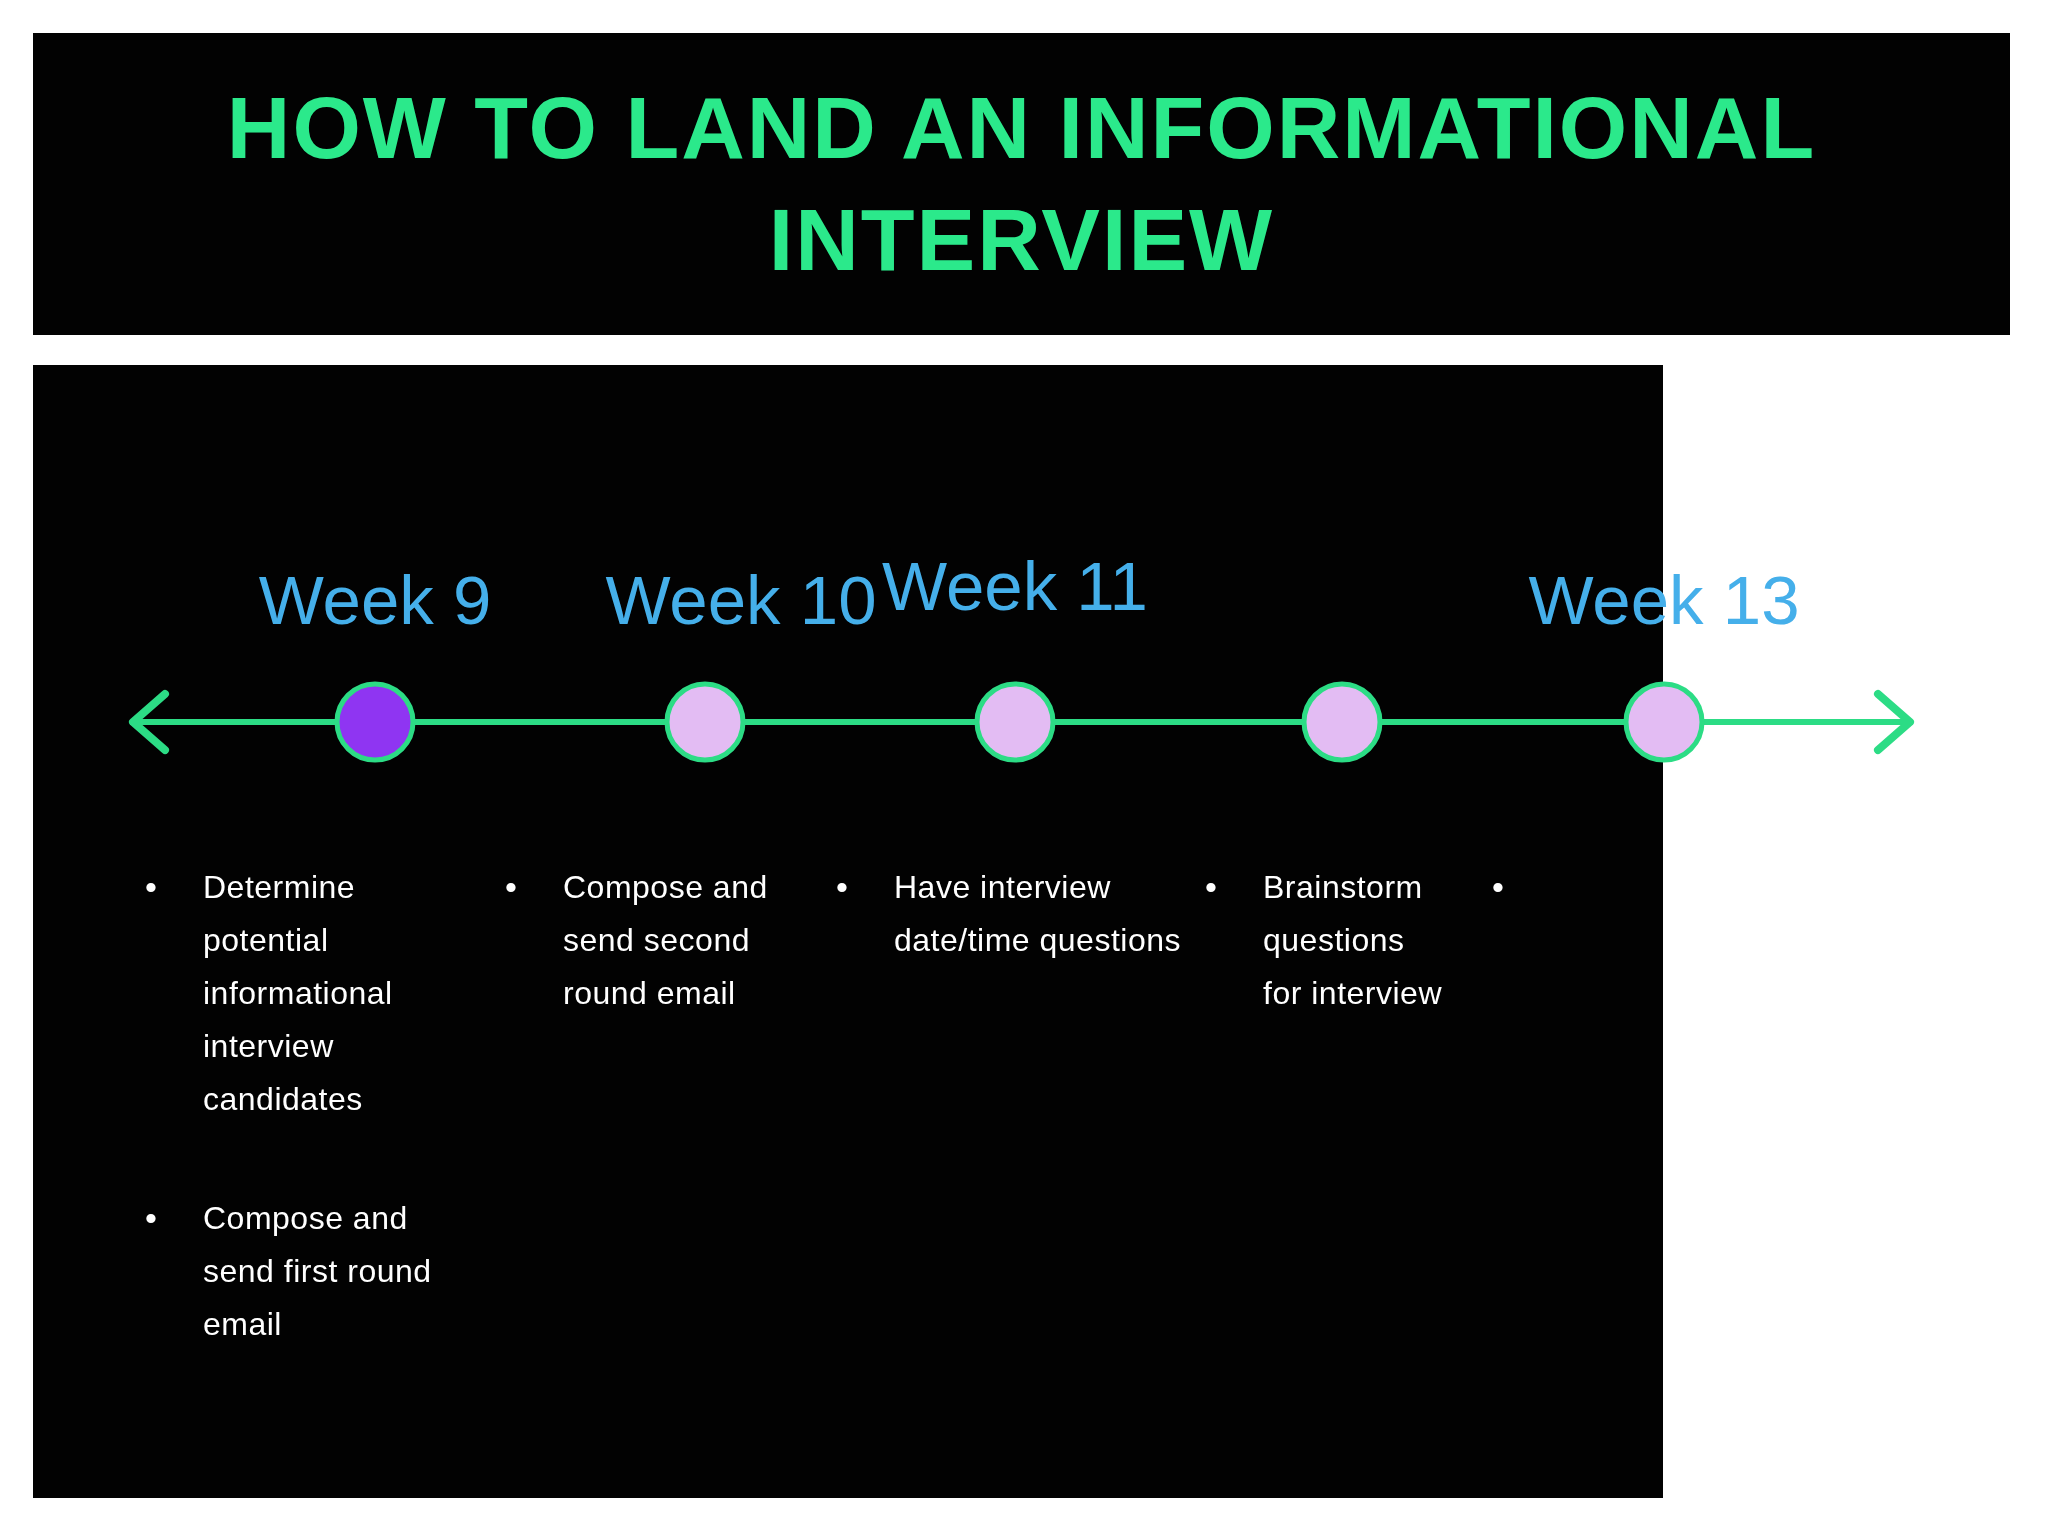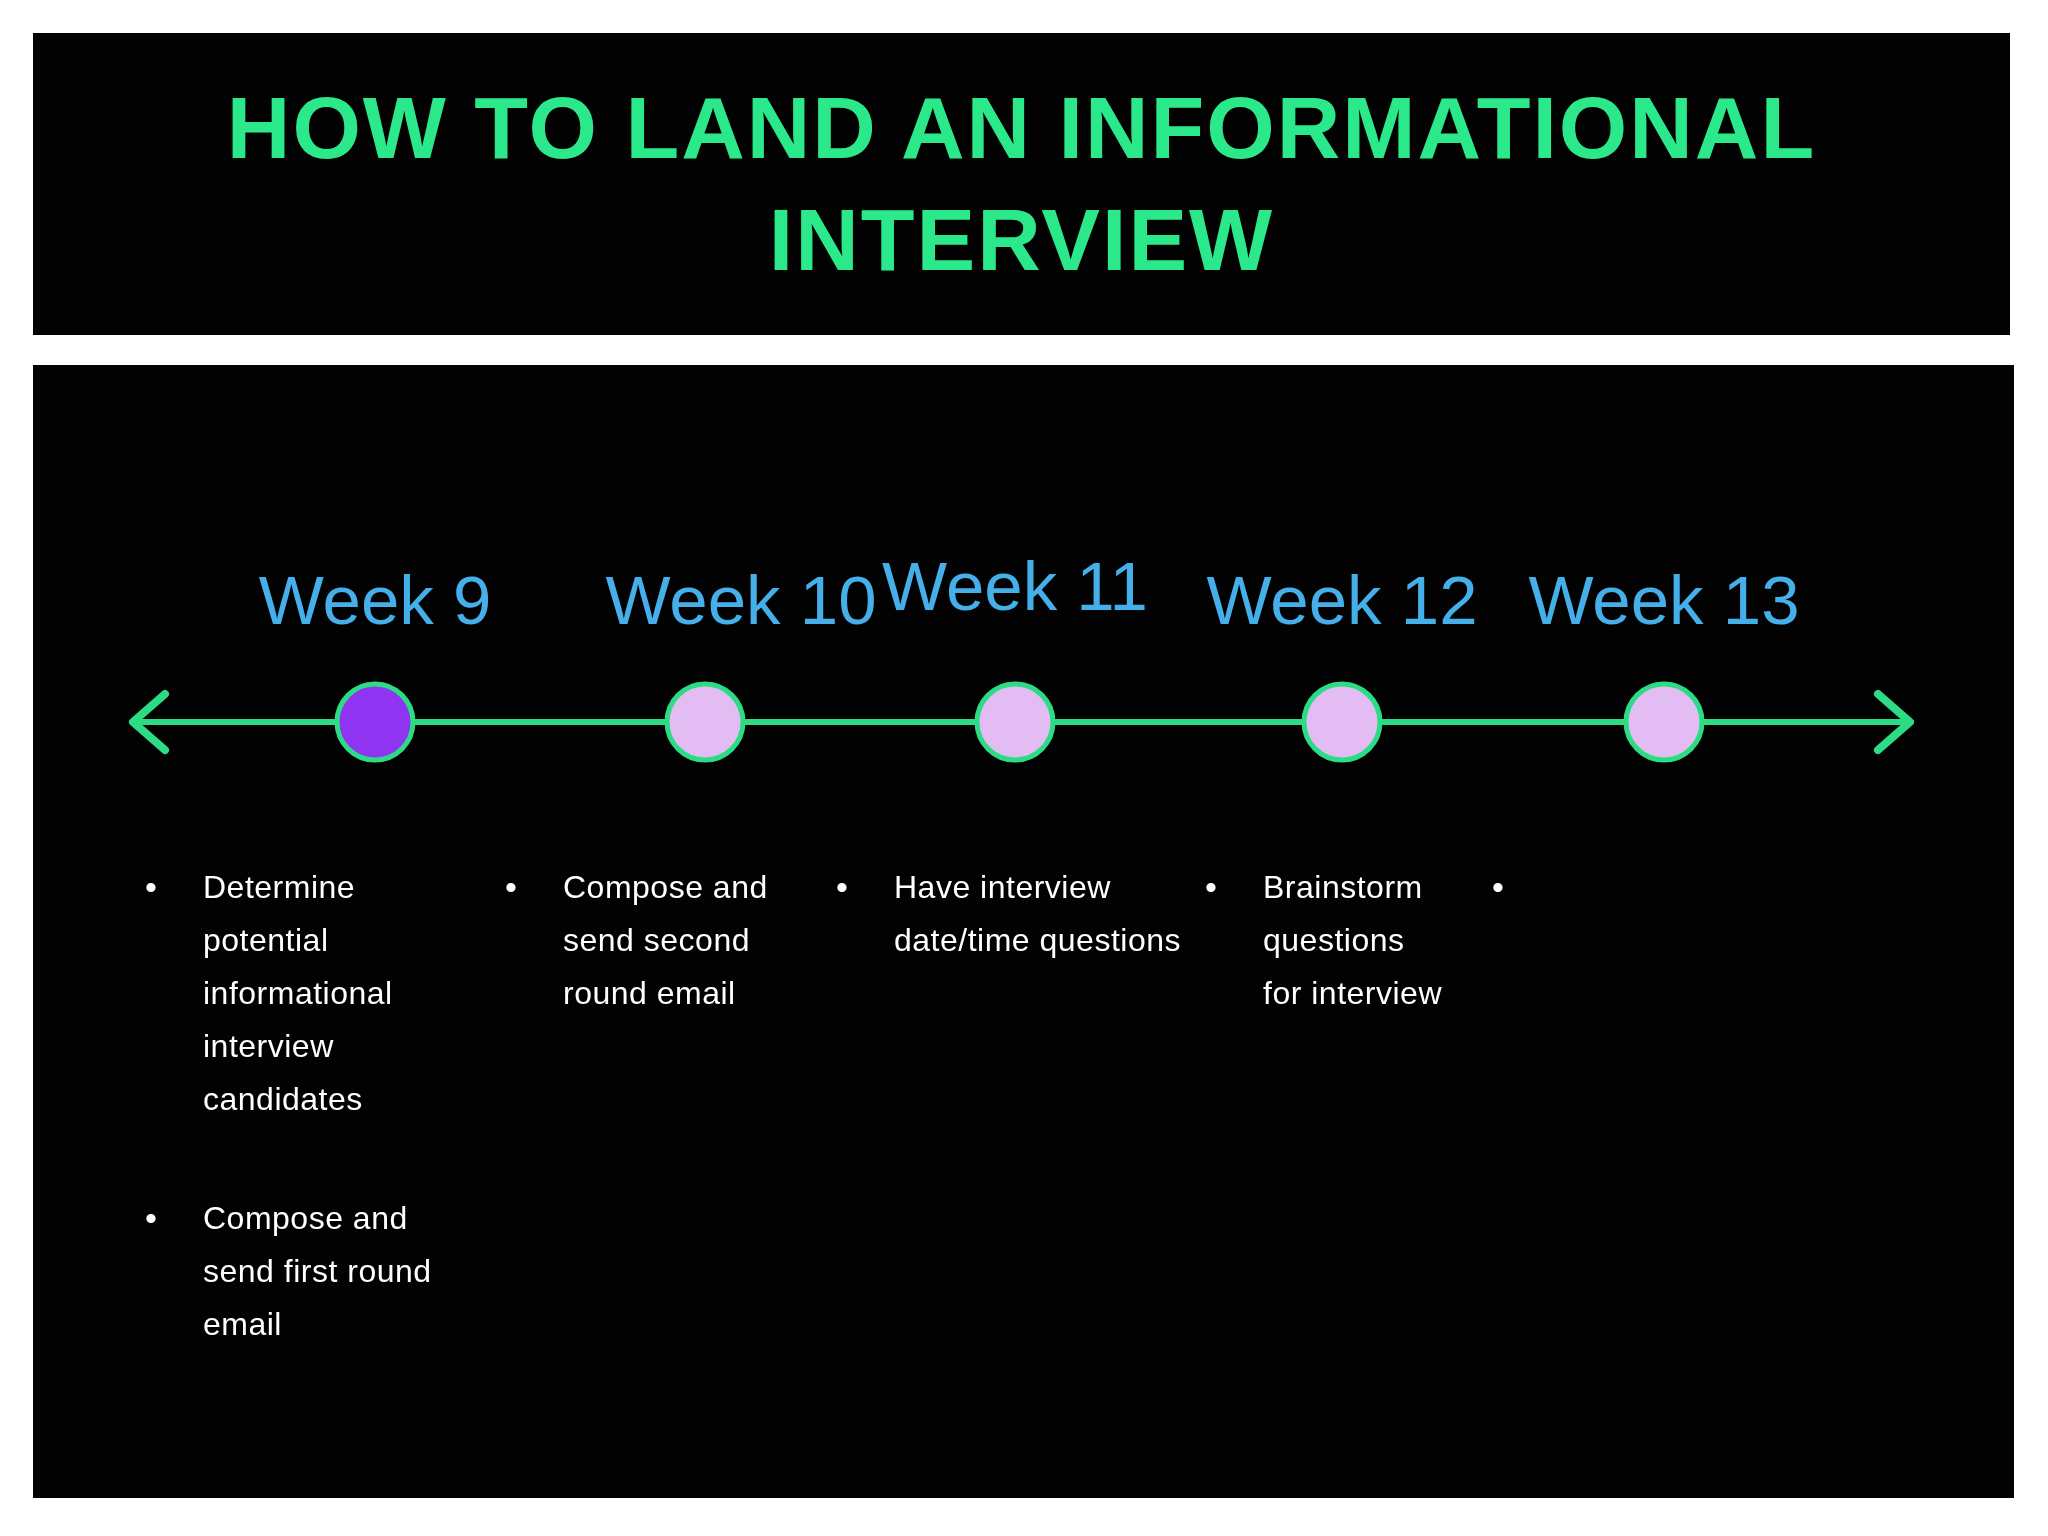--- a/index.html
+++ b/index.html
@@ -12,21 +12,21 @@
   .header-box {
     position:absolute; left:33px; top:33px; width:1977px; height:302px;
     background:#020202; display:flex; align-items:center; justify-content:center;
   }
   .slide-title {
     margin:0; padding:0 90px; text-align:center;
     color:#2be98b; font-size:88px; font-weight:700;
     line-height:1.27; letter-spacing:2px;
   }
   .body-box {
-    position:absolute; left:33px; top:365px; width:1981px; height:1133px;
+    position:absolute; left:33px; top:365px; width:1630px; height:1133px;
     background:#020202;
   }
   .week-label {
     position:absolute; top:196px; transform:translateX(-50%);
     color:#45afea; font-size:69px; font-weight:400; white-space:nowrap;
   }
   .week-label.raised { top:182px; }
   svg.timeline { position:absolute; left:0; top:277px; }
   .tl-stroke { stroke:#2cdc85; fill:none; }
   .node { stroke:#2cdc85; stroke-width:5; }
@@ -57,21 +57,20 @@
 
   <div class="header-box">
     <h1 class="slide-title">HOW TO LAND AN INFORMATIONAL INTERVIEW</h1>
   </div>
 
   <div class="body-box">
 
     <div class="week-label" style="left:342px">Week 9</div>
     <div class="week-label" style="left:708px">Week 10</div>
     <div class="week-label raised" style="left:982px">Week 11</div>
-    <div class="week-label" style="left:1309px">Week 12</div>
     <div class="week-label" style="left:1631px">Week 13</div>
 
     <svg class="timeline" width="1981" height="170" viewBox="0 0 1981 170">
       <line class="tl-stroke" x1="100" y1="80" x2="1877" y2="80" stroke-width="6"></line>
       <polyline class="tl-stroke" points="132,52 100,80 132,108" stroke-width="8" stroke-linecap="round" stroke-linejoin="round"></polyline>
       <polyline class="tl-stroke" points="1845,52 1877,80 1845,108" stroke-width="8" stroke-linecap="round" stroke-linejoin="round"></polyline>
       <circle class="node filled" cx="342" cy="80" r="38"></circle>
       <circle class="node open" cx="672" cy="80" r="38"></circle>
       <circle class="node open" cx="982" cy="80" r="38"></circle>
       <circle class="node open" cx="1309" cy="80" r="38"></circle>

